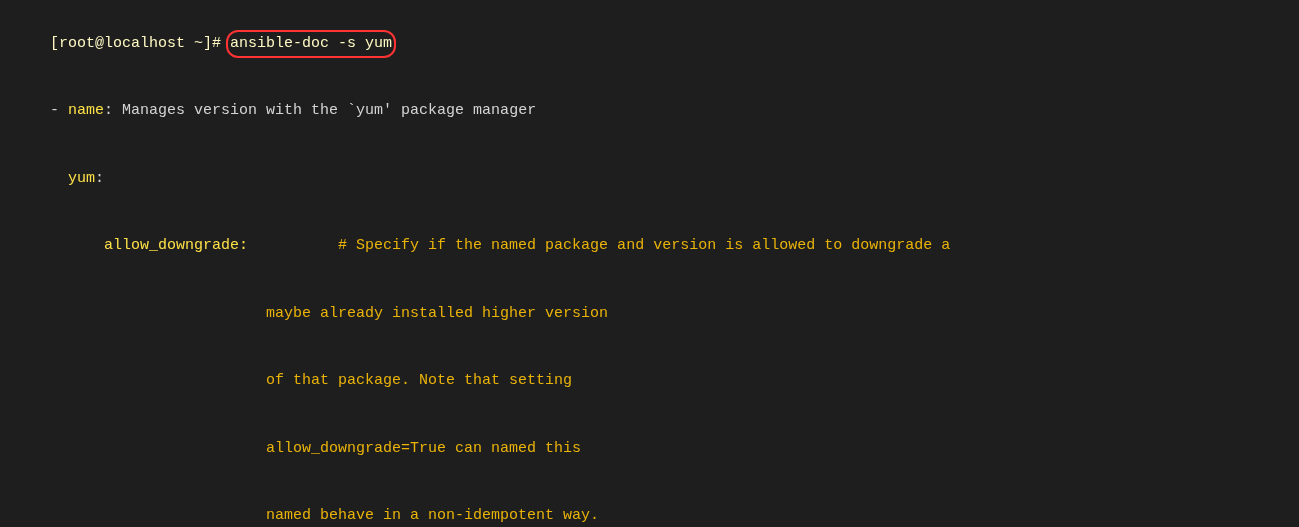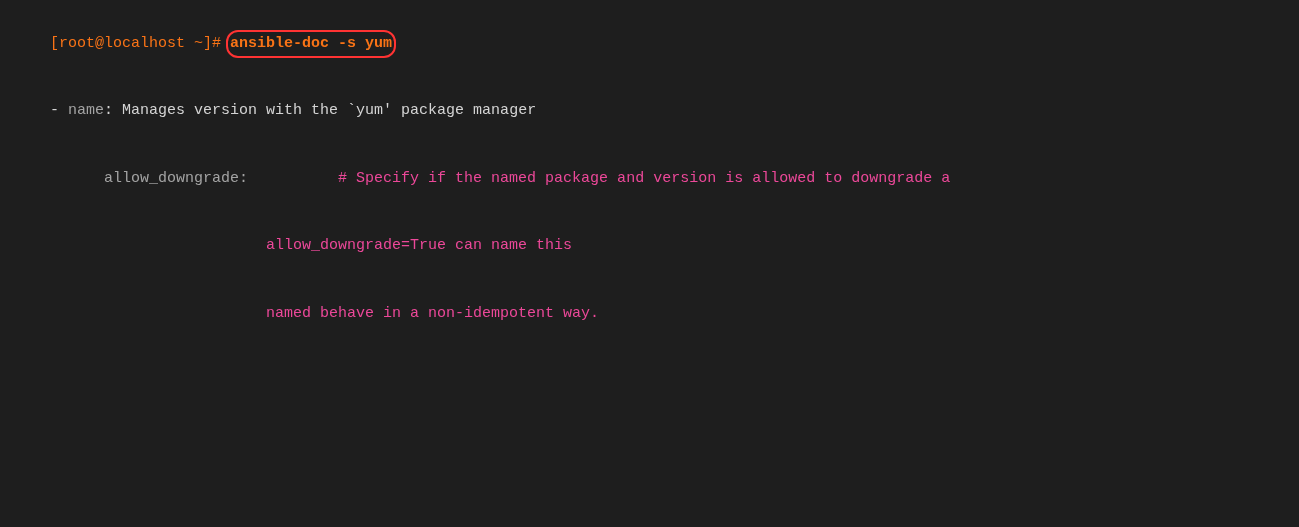--- a/index.html
+++ b/index.html
@@ -23,68 +23,76 @@
       color: #d4d4d4;
       padding: 10px 14px;
       width: 100%;
       height: 100%;
       overflow: hidden;
     }
 
     .oval-wrapper {
       position: relative;
       display: inline-block;
-      font-weight: bold;
     }
 
     .oval-wrapper::before {
       content: '';
       position: absolute;
       top: -3px;
       left: -4px;
       right: -4px;
       bottom: -3px;
       border: 2px solid #ff3333;
       border-radius: 12px;
       pointer-events: none;
     }
 
-    .text-white { color: #f97316; }
+    .text-white { color: #fef9c3; }
 
     .block-line {
       display: block;
       white-space: pre;
       line-height: 1.5;
     }
 
-    .key-color { color: #a3a3a3; }
-    .comment-color { color: #ec4899; }
+    .key-color { color: #fde047; }
+    .comment-color { color: #eab308; }
     .normal-text { color: #d4d4d4; }
   </style>
 </head>
 <body>
 
 <div class="terminal">
 
   <div class="block-line">
     <span class="text-white">[root@localhost ~]# </span><span class="oval-wrapper"><span class="text-white">ansible-doc -s yum</span></span>
   </div>
 
   <div class="block-line">
     <span class="normal-text">- </span><span class="key-color">name</span><span class="normal-text">: </span><span class="normal-text">Manages version with the `yum' package manager</span>
   </div>
 
+  <div class="block-line">
+    <span class="normal-text">  </span><span class="key-color">yum</span><span class="normal-text">:</span>
+  </div>
 
   <div class="block-line">
     <span class="key-color">      allow_downgrade:</span><span class="normal-text">          </span><span class="comment-color"># Specify if the named package and version is allowed to downgrade a</span>
   </div>
 
-
+  <div class="block-line">
+    <span class="comment-color">                        maybe already installed higher version</span>
+  </div>
 
   <div class="block-line">
-    <span class="comment-color">                        allow_downgrade=True can name this</span>
+    <span class="comment-color">                        of that package. Note that setting</span>
+  </div>
+
+  <div class="block-line">
+    <span class="comment-color">                        allow_downgrade=True can named this</span>
   </div>
 
   <div class="block-line">
     <span class="comment-color">                        named behave in a non-idempotent way.</span>
   </div>
 
 </div>
 
 </body></html>

